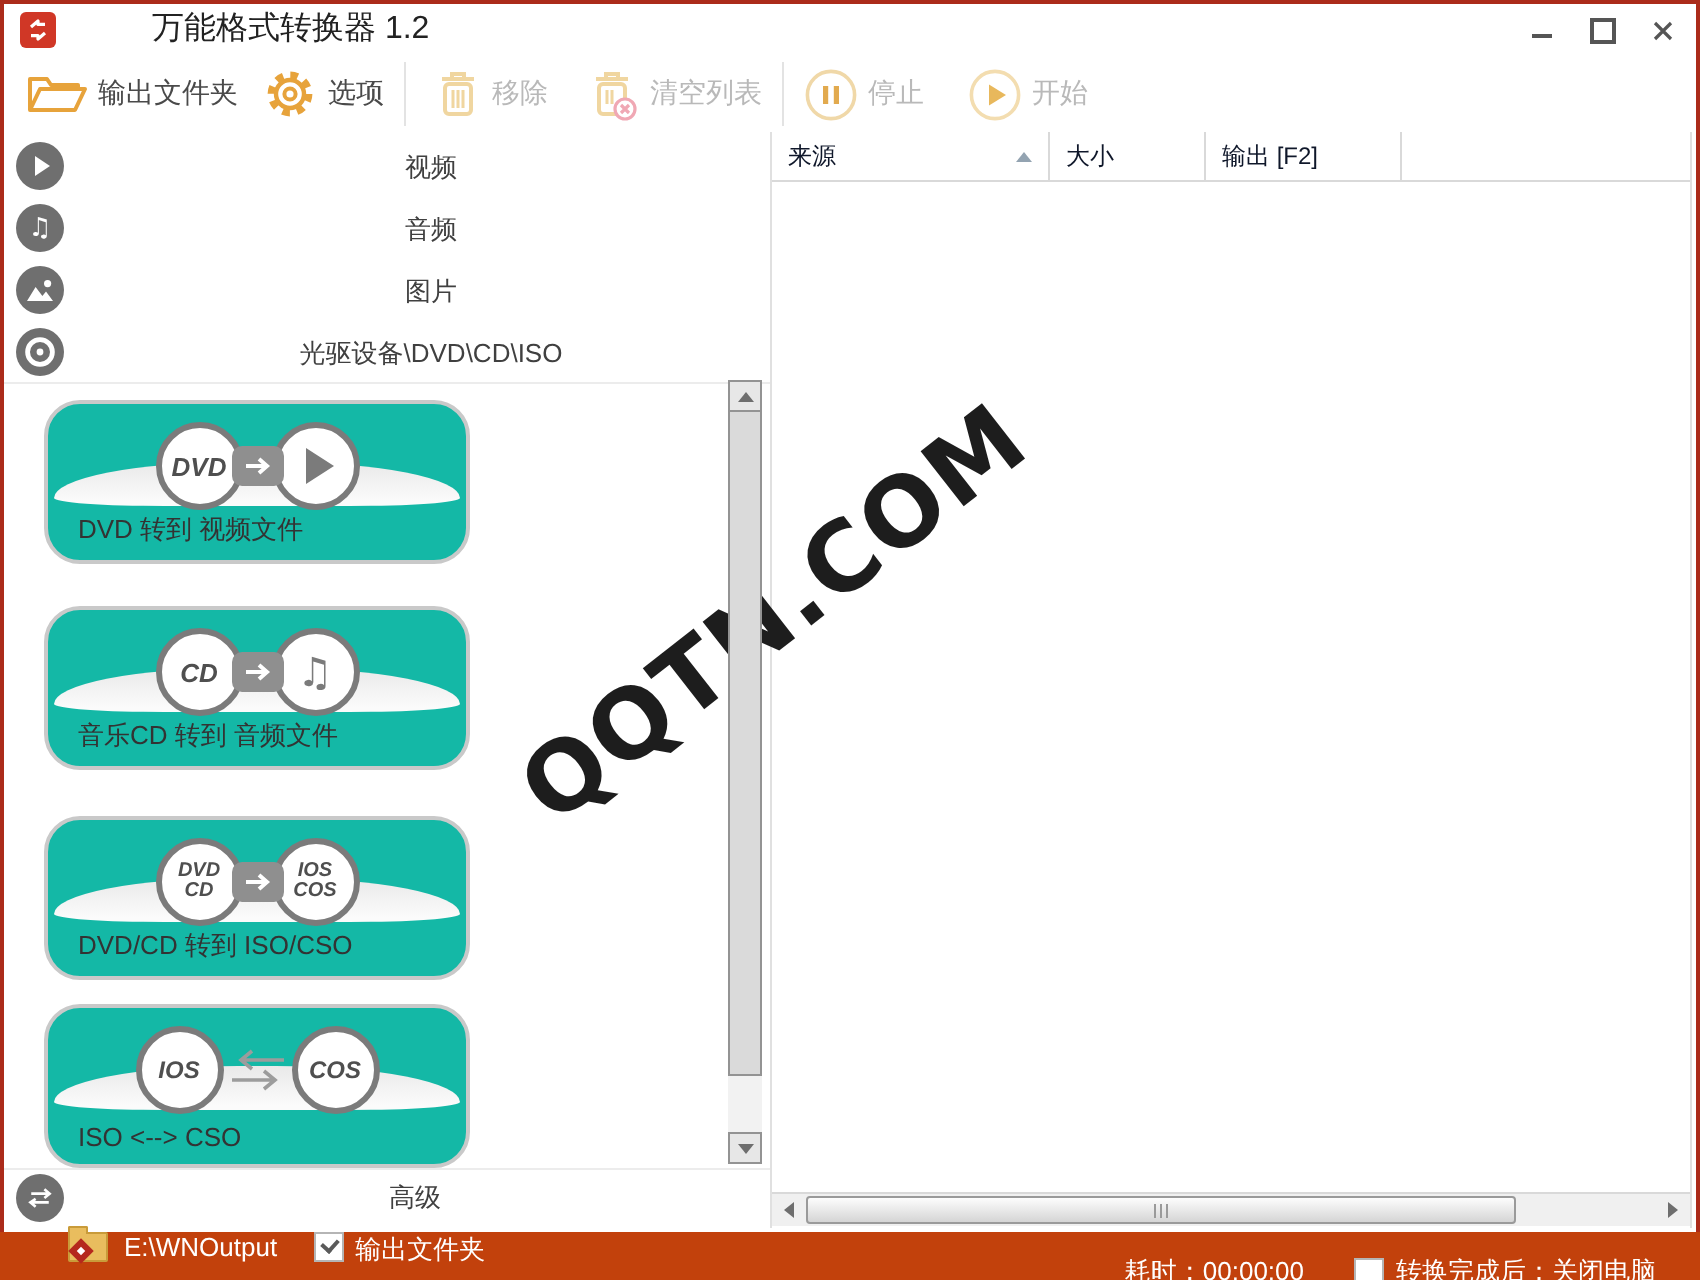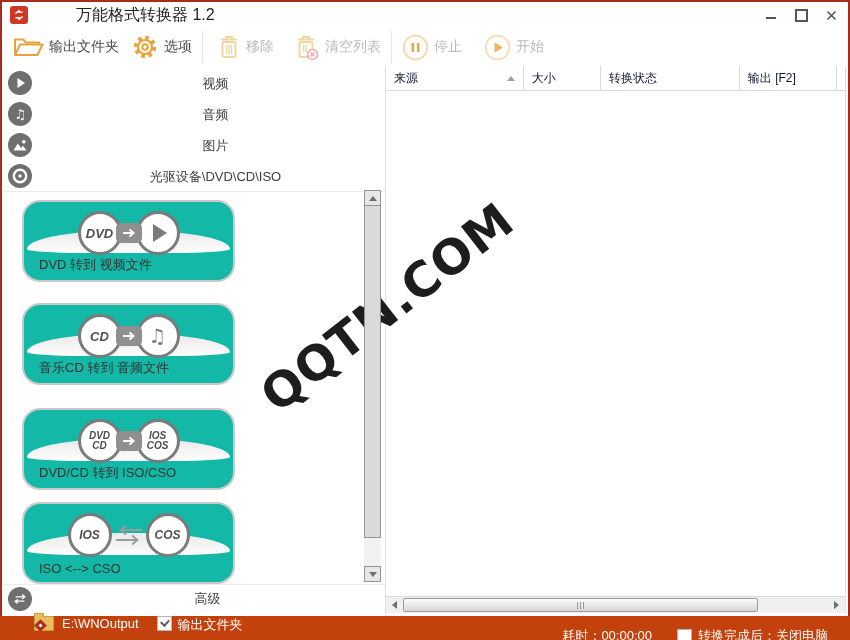--- a/index.html
+++ b/index.html
@@ -343,23 +343,20 @@
 
   <div class="right-panel">
     <div class="thead">
       <div class="th" style="width:139px;">
         <span class="lbl">来源</span>
         <div class="sort-arrow"></div>
       </div>
       <div class="th" style="width:78px;">
         <span class="lbl">大小</span>
       </div>
-      <div class="th" style="width:140px;">
-        <span class="lbl">转换状态</span>
-      </div>
       <div class="th" style="width:98px;">
         <span class="lbl">输出 [F2]</span>
       </div>
       <div class="th" style="flex:1;border-right:none;"></div>
     </div>
     <div class="tbody"></div>
   </div>
 
   <div class="hscroll">
     <div class="hs-btn hs-left">

